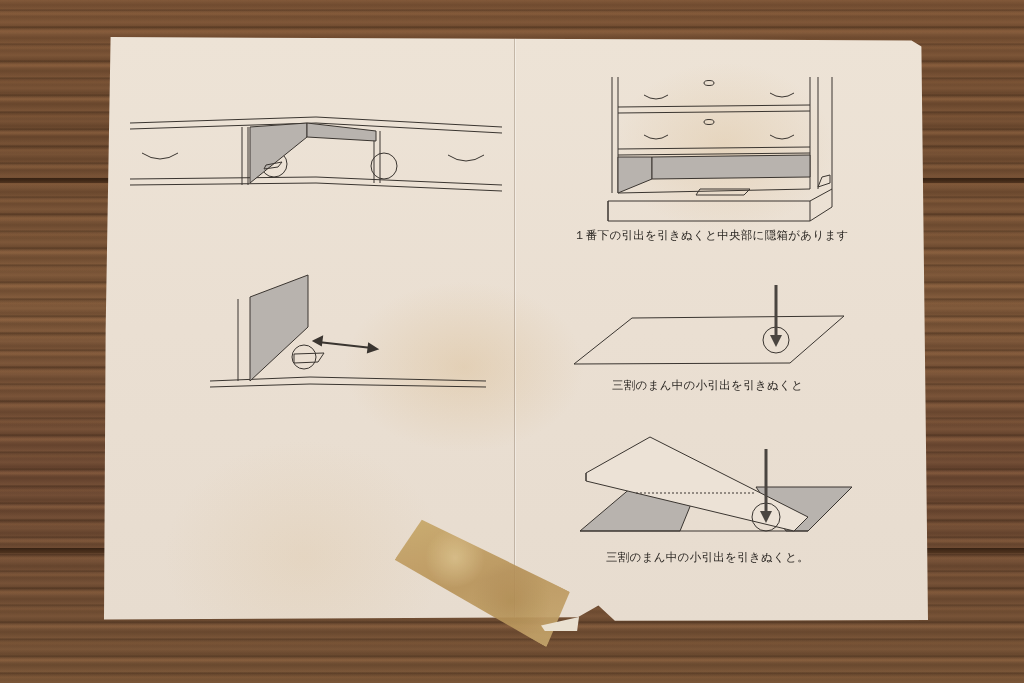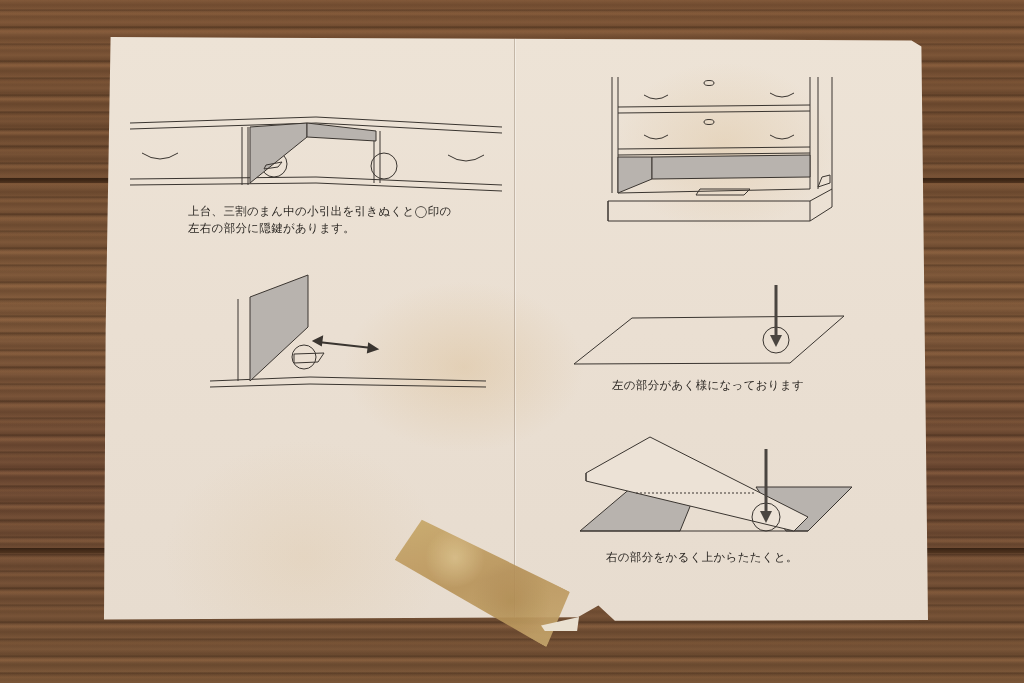--- a/index.html
+++ b/index.html
@@ -75,22 +75,20 @@
         <path d="M254 26 L254 78"></path>
       <path d="M16 48 q18 12 36 0"></path>
         <path d="M322 50 q18 12 36 0"></path>
       <circle cx="148" cy="59" r="13"></circle>
         <circle cx="258" cy="61" r="13"></circle>
     </g>
     <path d="M124 22 L181 18 L181 32 L124 78 Z" fill="#b8b3ae" stroke="#3a3530" stroke-width="1"></path>
     <path d="M181 18 L250 26 L250 36 L181 32 Z" fill="#b8b3ae" stroke="#3a3530" stroke-width="1"></path>
     <path d="M140 60 L156 57 L152 62 L138 64 Z" fill="none" stroke="#3a3530" stroke-width="1"></path>
   </svg>
-  <div class="caption" style="left:84px;top:166px">上台、三割のまん中の小引出を引きぬくと◯印の
-左右の部分に隠鍵があります。</div>
 
   <svg class="fig" style="left:100px;top:232px" width="290" height="130" viewBox="0 0 290 130">
     <g fill="none" stroke="#3a3530" stroke-width="1">
       <path d="M34 30 L34 112"></path>
       <path d="M6 112 L106 108 L282 112"></path>
         <path d="M6 118 L106 115 L282 118"></path>
       <circle cx="100" cy="88" r="12"></circle>
       <path d="M90 85 L120 84 L114 93 L90 94 Z"></path>
     </g>
     <path d="M46 28 L104 6 L104 58 L46 112 Z" fill="#b8b3ae" stroke="#3a3530" stroke-width="1"></path>
@@ -121,37 +119,38 @@
       <path d="M4 130 L206 130 L228 118 L228 136 L206 150 L4 150 Z"></path>
       <path d="M4 130 L4 150"></path>
         <path d="M206 130 L206 150"></path>
       <path d="M14 122 L206 118"></path>
     </g>
     <path d="M14 86 L48 86 L48 108 L14 122 Z" fill="#b8b3ae" stroke="#3a3530" stroke-width="1"></path>
     <path d="M48 86 L206 84 L206 106 L48 108 Z" fill="#b8b3ae" stroke="#3a3530" stroke-width="1"></path>
     <path d="M96 118 L146 118 L140 124 L92 124 Z" fill="none" stroke="#3a3530" stroke-width="1"></path>
     <path d="M214 116 L226 112 L226 104 L218 106 Z" fill="none" stroke="#3a3530" stroke-width="1"></path>
   </svg>
+  <div class="caption" style="left:470px;top:190px">１番下の引出を引きぬくと中央部に隠箱があります</div>
 
   <svg class="fig" style="left:466px;top:244px" width="280" height="90" viewBox="0 0 280 90">
     <path d="M4 83 L62 37 L274 35 L220 82 Z" fill="none" stroke="#3a3530" stroke-width="1"></path>
     <circle cx="206" cy="59" r="13" fill="none" stroke="#3a3530" stroke-width="1"></circle>
     <line x1="206" y1="4" x2="206" y2="58" stroke="#4a4540" stroke-width="3"></line>
     <path d="M200 54 L212 54 L206 66 Z" fill="#4a4540"></path>
   </svg>
-  <div class="caption" style="left:508px;top:340px">左の部分があく様になっております</div>
+  <div class="caption" style="left:508px;top:340px">三割のまん中の小引出を引きぬくと</div>
 
   <svg class="fig" style="left:472px;top:398px" width="280" height="104" viewBox="0 0 280 104">
     <path d="M4 96 L56 52 L122 52 L104 96 Z" fill="#b8b3ae" stroke="#3a3530" stroke-width="1"></path>
     <path d="M180 52 L276 52 L232 96 L210 96 Z" fill="#b8b3ae" stroke="#3a3530" stroke-width="1"></path>
     <path d="M4 96 L232 96" fill="none" stroke="#3a3530" stroke-width="1"></path>
     <path d="M10 38 L74 2 L232 82 L218 96 L10 46 Z" fill="#ece2d6" stroke="#3a3530" stroke-width="1"></path>
     <path d="M10 38 L10 46" stroke="#3a3530" stroke-width="1"></path>
     <line x1="60" y1="58" x2="180" y2="58" stroke="#3a3530" stroke-width="1" stroke-dasharray="2,2"></line>
     <circle cx="190" cy="82" r="14" fill="none" stroke="#3a3530" stroke-width="1"></circle>
     <line x1="190" y1="14" x2="190" y2="80" stroke="#4a4540" stroke-width="3"></line>
     <path d="M184 76 L196 76 L190 88 Z" fill="#4a4540"></path>
   </svg>
-  <div class="caption" style="left:502px;top:512px">右の部分をかるく上からたたくと。</div>
+  <div class="caption" style="left:502px;top:512px">三割のまん中の小引出を引きぬくと。</div>
 </div>
 
 <div class="tape"></div>
 <div class="tape-flap"></div>
 
 </body></html>

